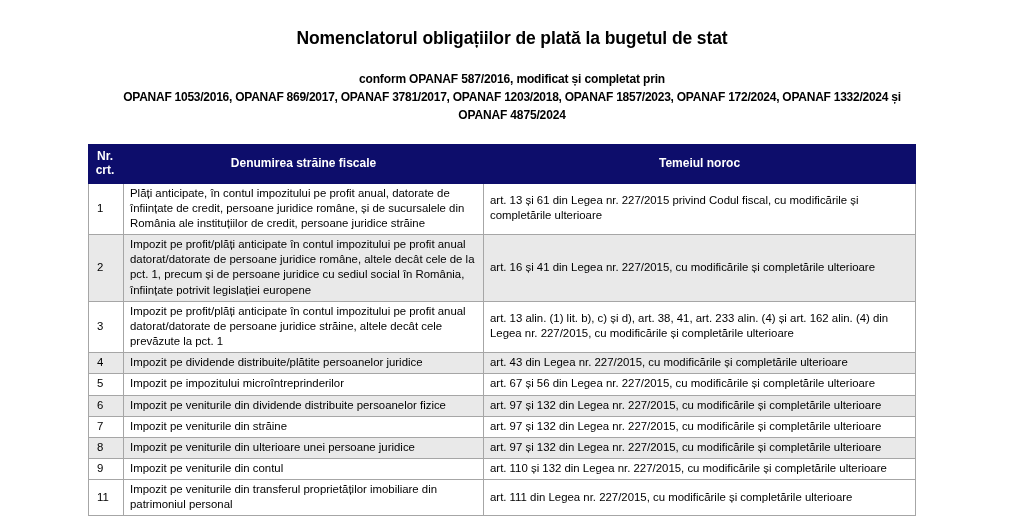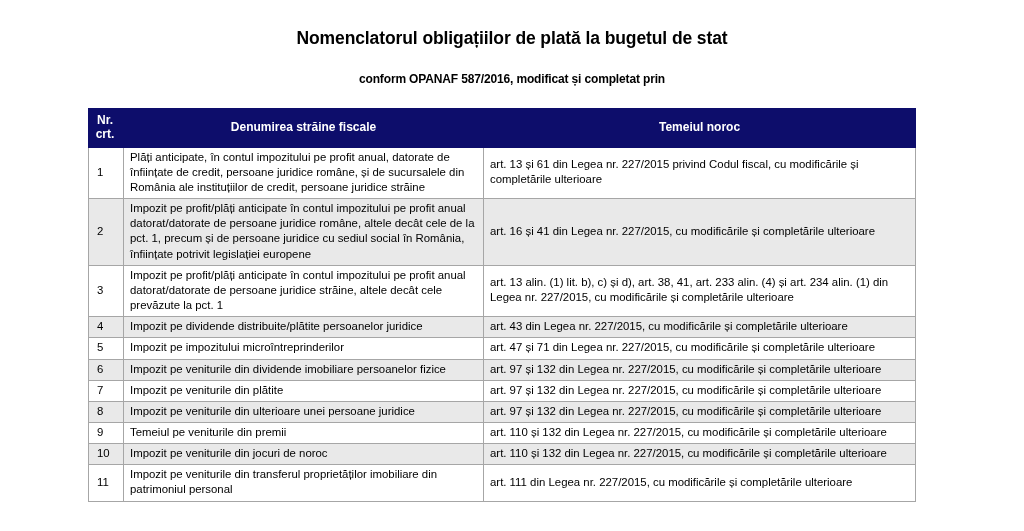--- a/index.html
+++ b/index.html
@@ -104,20 +104,22 @@
     table.nomenclator tbody tr.plain td { background:#ffffff; }
   </style></head>
 <body>
 
 <div class="page">
 
   <h1 class="doc-title">Nomenclatorul obligațiilor de plată la bugetul de stat</h1>
 
   <div class="subtitle-block">
     <div class="subtitle-line">conform OPANAF 587/2016, modificat și completat prin</div>
+    <div class="subtitle-line wide">OPANAF 1053/2016, OPANAF 869/2017, OPANAF 3781/2017, OPANAF 1203/2018, OPANAF 1857/2023, OPANAF 172/2024, OPANAF 1332/2024 și</div>
+    <div class="subtitle-line">OPANAF 4875/2024</div>
   </div>
 
   <div class="table-wrap">
     <table class="nomenclator">
       <colgroup>
         <col class="c-nr">
         <col class="c-den">
         <col class="c-temei">
       </colgroup>
       <thead>
@@ -137,55 +139,50 @@
             <td class="cell-temei">art. 13 și 61 din Legea nr. 227/2015 privind Codul fiscal, cu modificările și completările ulterioare</td>
           </tr>
           <tr class="shade">
             <td class="cell-nr">2</td>
             <td class="cell-denumire">Impozit pe profit/plăți anticipate în contul impozitului pe profit anual datorat/datorate de persoane juridice române, altele decât cele de la pct. 1, precum și de persoane juridice cu sediul social în România, înființate potrivit legislației europene</td>
             <td class="cell-temei">art. 16 și 41 din Legea nr. 227/2015, cu modificările și completările ulterioare</td>
           </tr>
           <tr class="plain">
             <td class="cell-nr">3</td>
             <td class="cell-denumire">Impozit pe profit/plăți anticipate în contul impozitului pe profit anual datorat/datorate de persoane juridice străine, altele decât cele prevăzute la pct. 1</td>
-            <td class="cell-temei">art. 13 alin. (1) lit. b), c) și d), art. 38, 41, art. 233 alin. (4) și art. 234 alin. (1) din Legea nr. 227/2015, cu modificările și completările ulterioare</td>
+            <td class="cell-temei">art. 13 alin. (1) lit. b), c) și d), art. 38, 41, art. 233 alin. (4) și art. 162 alin. (4) din Legea nr. 227/2015, cu modificările și completările ulterioare</td>
           </tr>
           <tr class="shade">
             <td class="cell-nr">4</td>
             <td class="cell-denumire">Impozit pe dividende distribuite/plătite persoanelor juridice</td>
             <td class="cell-temei">art. 43 din Legea nr. 227/2015, cu modificările și completările ulterioare</td>
           </tr>
           <tr class="plain">
             <td class="cell-nr">5</td>
             <td class="cell-denumire">Impozit pe impozitului microîntreprinderilor</td>
-            <td class="cell-temei">art. 47 și 71 din Legea nr. 227/2015, cu modificările și completările ulterioare</td>
+            <td class="cell-temei">art. 67 și 56 din Legea nr. 227/2015, cu modificările și completările ulterioare</td>
           </tr>
           <tr class="shade">
             <td class="cell-nr">6</td>
-            <td class="cell-denumire">Impozit pe veniturile din dividende imobiliare persoanelor fizice</td>
+            <td class="cell-denumire">Impozit pe veniturile din dividende distribuite persoanelor fizice</td>
             <td class="cell-temei">art. 97 și 132 din Legea nr. 227/2015, cu modificările și completările ulterioare</td>
           </tr>
           <tr class="plain">
             <td class="cell-nr">7</td>
-            <td class="cell-denumire">Impozit pe veniturile din plătite</td>
+            <td class="cell-denumire">Impozit pe veniturile din străine</td>
             <td class="cell-temei">art. 97 și 132 din Legea nr. 227/2015, cu modificările și completările ulterioare</td>
           </tr>
           <tr class="shade">
             <td class="cell-nr">8</td>
             <td class="cell-denumire">Impozit pe veniturile din ulterioare unei persoane juridice</td>
             <td class="cell-temei">art. 97 și 132 din Legea nr. 227/2015, cu modificările și completările ulterioare</td>
           </tr>
           <tr class="plain">
             <td class="cell-nr">9</td>
-            <td class="cell-denumire">Temeiul pe veniturile din premii</td>
-            <td class="cell-temei">art. 110 și 132 din Legea nr. 227/2015, cu modificările și completările ulterioare</td>
-          </tr>
-          <tr class="shade">
-            <td class="cell-nr">10</td>
-            <td class="cell-denumire">Impozit pe veniturile din jocuri de noroc</td>
+            <td class="cell-denumire">Impozit pe veniturile din contul</td>
             <td class="cell-temei">art. 110 și 132 din Legea nr. 227/2015, cu modificările și completările ulterioare</td>
           </tr>
           <tr class="plain">
             <td class="cell-nr">11</td>
             <td class="cell-denumire">Impozit pe veniturile din transferul proprietăților imobiliare din patrimoniul personal</td>
             <td class="cell-temei">art. 111 din Legea nr. 227/2015, cu modificările și completările ulterioare</td>
           </tr>
         </tbody>
     </table>
   </div>

